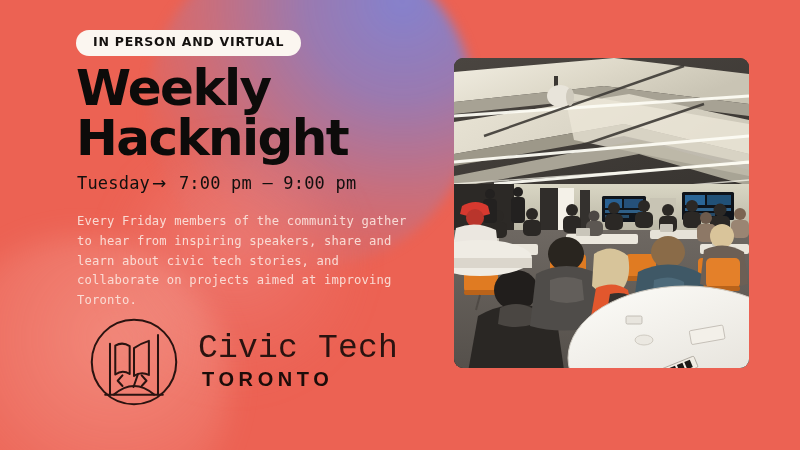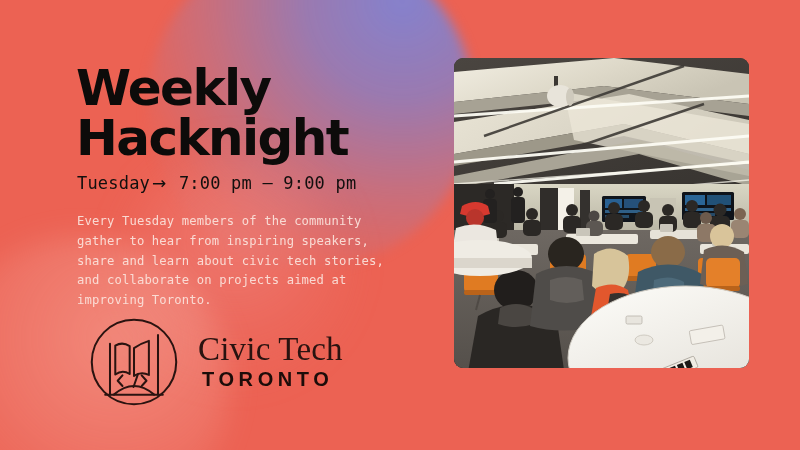--- a/index.html
+++ b/index.html
@@ -145,21 +145,21 @@
     gap: 16px;
   }
   .logo-mark { width: 96px; height: 96px; display: block; }
   .logo-words { display: flex; flex-direction: column; }
   .logo-civictech {
     color: #2a1310;
     font-size: 33px;
     font-weight: 300;
     letter-spacing: 0.2px;
     line-height: 1.05;
-    font-family: Liberation Serif, serif;
+    font-family: Liberation Mono, monospace;
   }
   .logo-toronto {
     color: #1c0c09;
     font-size: 20px;
     font-weight: 700;
     letter-spacing: 4.6px;
     line-height: 1.25;
     padding-left: 4px;
     font-family: "Liberation Sans", sans-serif;
   }
@@ -181,32 +181,33 @@
 <body>
 
 <div class="poster">
 
   <div class="blob-main"></div>
   <div class="blob-mid"></div>
   <div class="blob-lower"></div>
 
   <div class="left-col">
 
+    <div class="badge">IN PERSON AND VIRTUAL</div>
 
     <h1 class="headline"><span>Weekly</span>
 <span>Hacknight</span></h1>
 
     <div class="timeline">
       <span>Tuesday</span><span class="sep-arrow">→</span>
       <span>7:00 pm</span>
       <span>–</span>
       <span>9:00 pm</span>
     </div>
 
-    <div class="blurb">Every Tuesday members of the community gather to hear from inspiring speakers, share and learn about civic tech stories, and collaborate on projects aimed at improving Toronto.</div>
+    <div class="blurb">Every Friday members of the community gather to hear from inspiring speakers, share and learn about civic tech stories, and collaborate on projects aimed at improving Toronto.</div>
 
     <div class="logo-lockup">
 
       <svg class="logo-mark" viewBox="0 0 100 100">
         <g fill="none" stroke="#2a1310" stroke-width="2.1" stroke-linecap="round" stroke-linejoin="round">
           <circle cx="50" cy="50" r="44"></circle>
 
           <line x1="25" y1="31" x2="25" y2="84"></line>
 
           <line x1="75" y1="22" x2="75" y2="84"></line>

